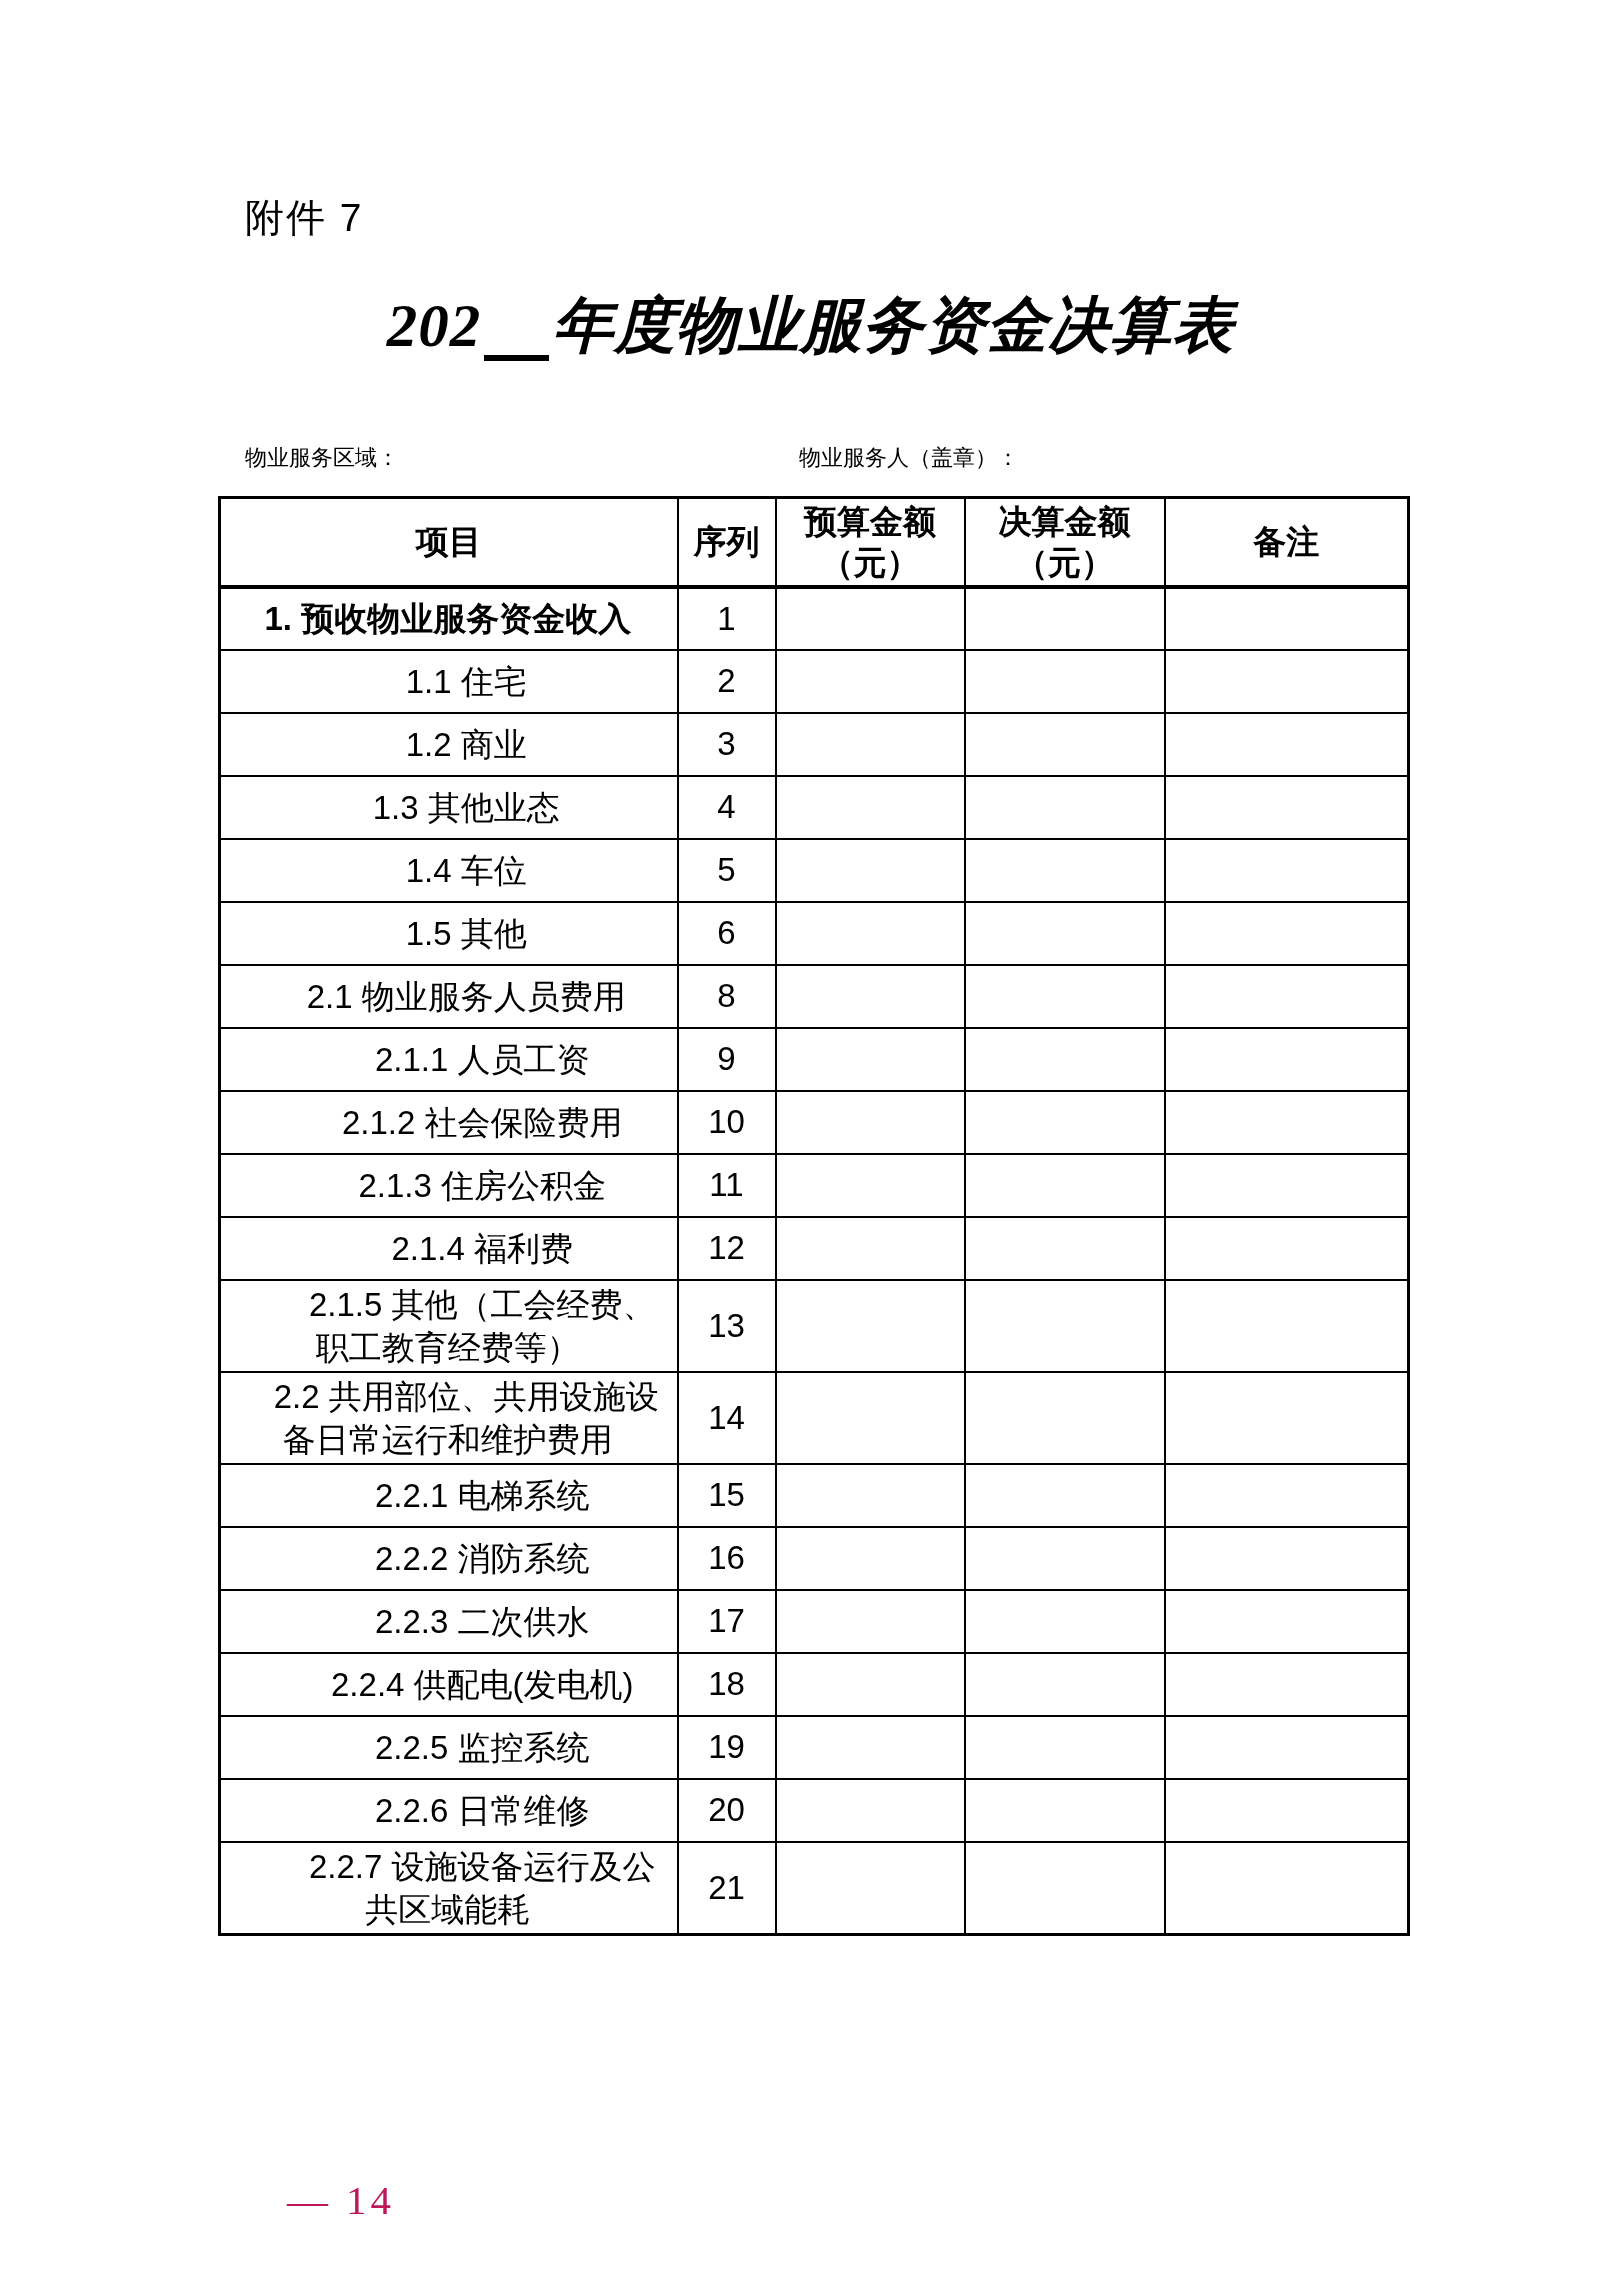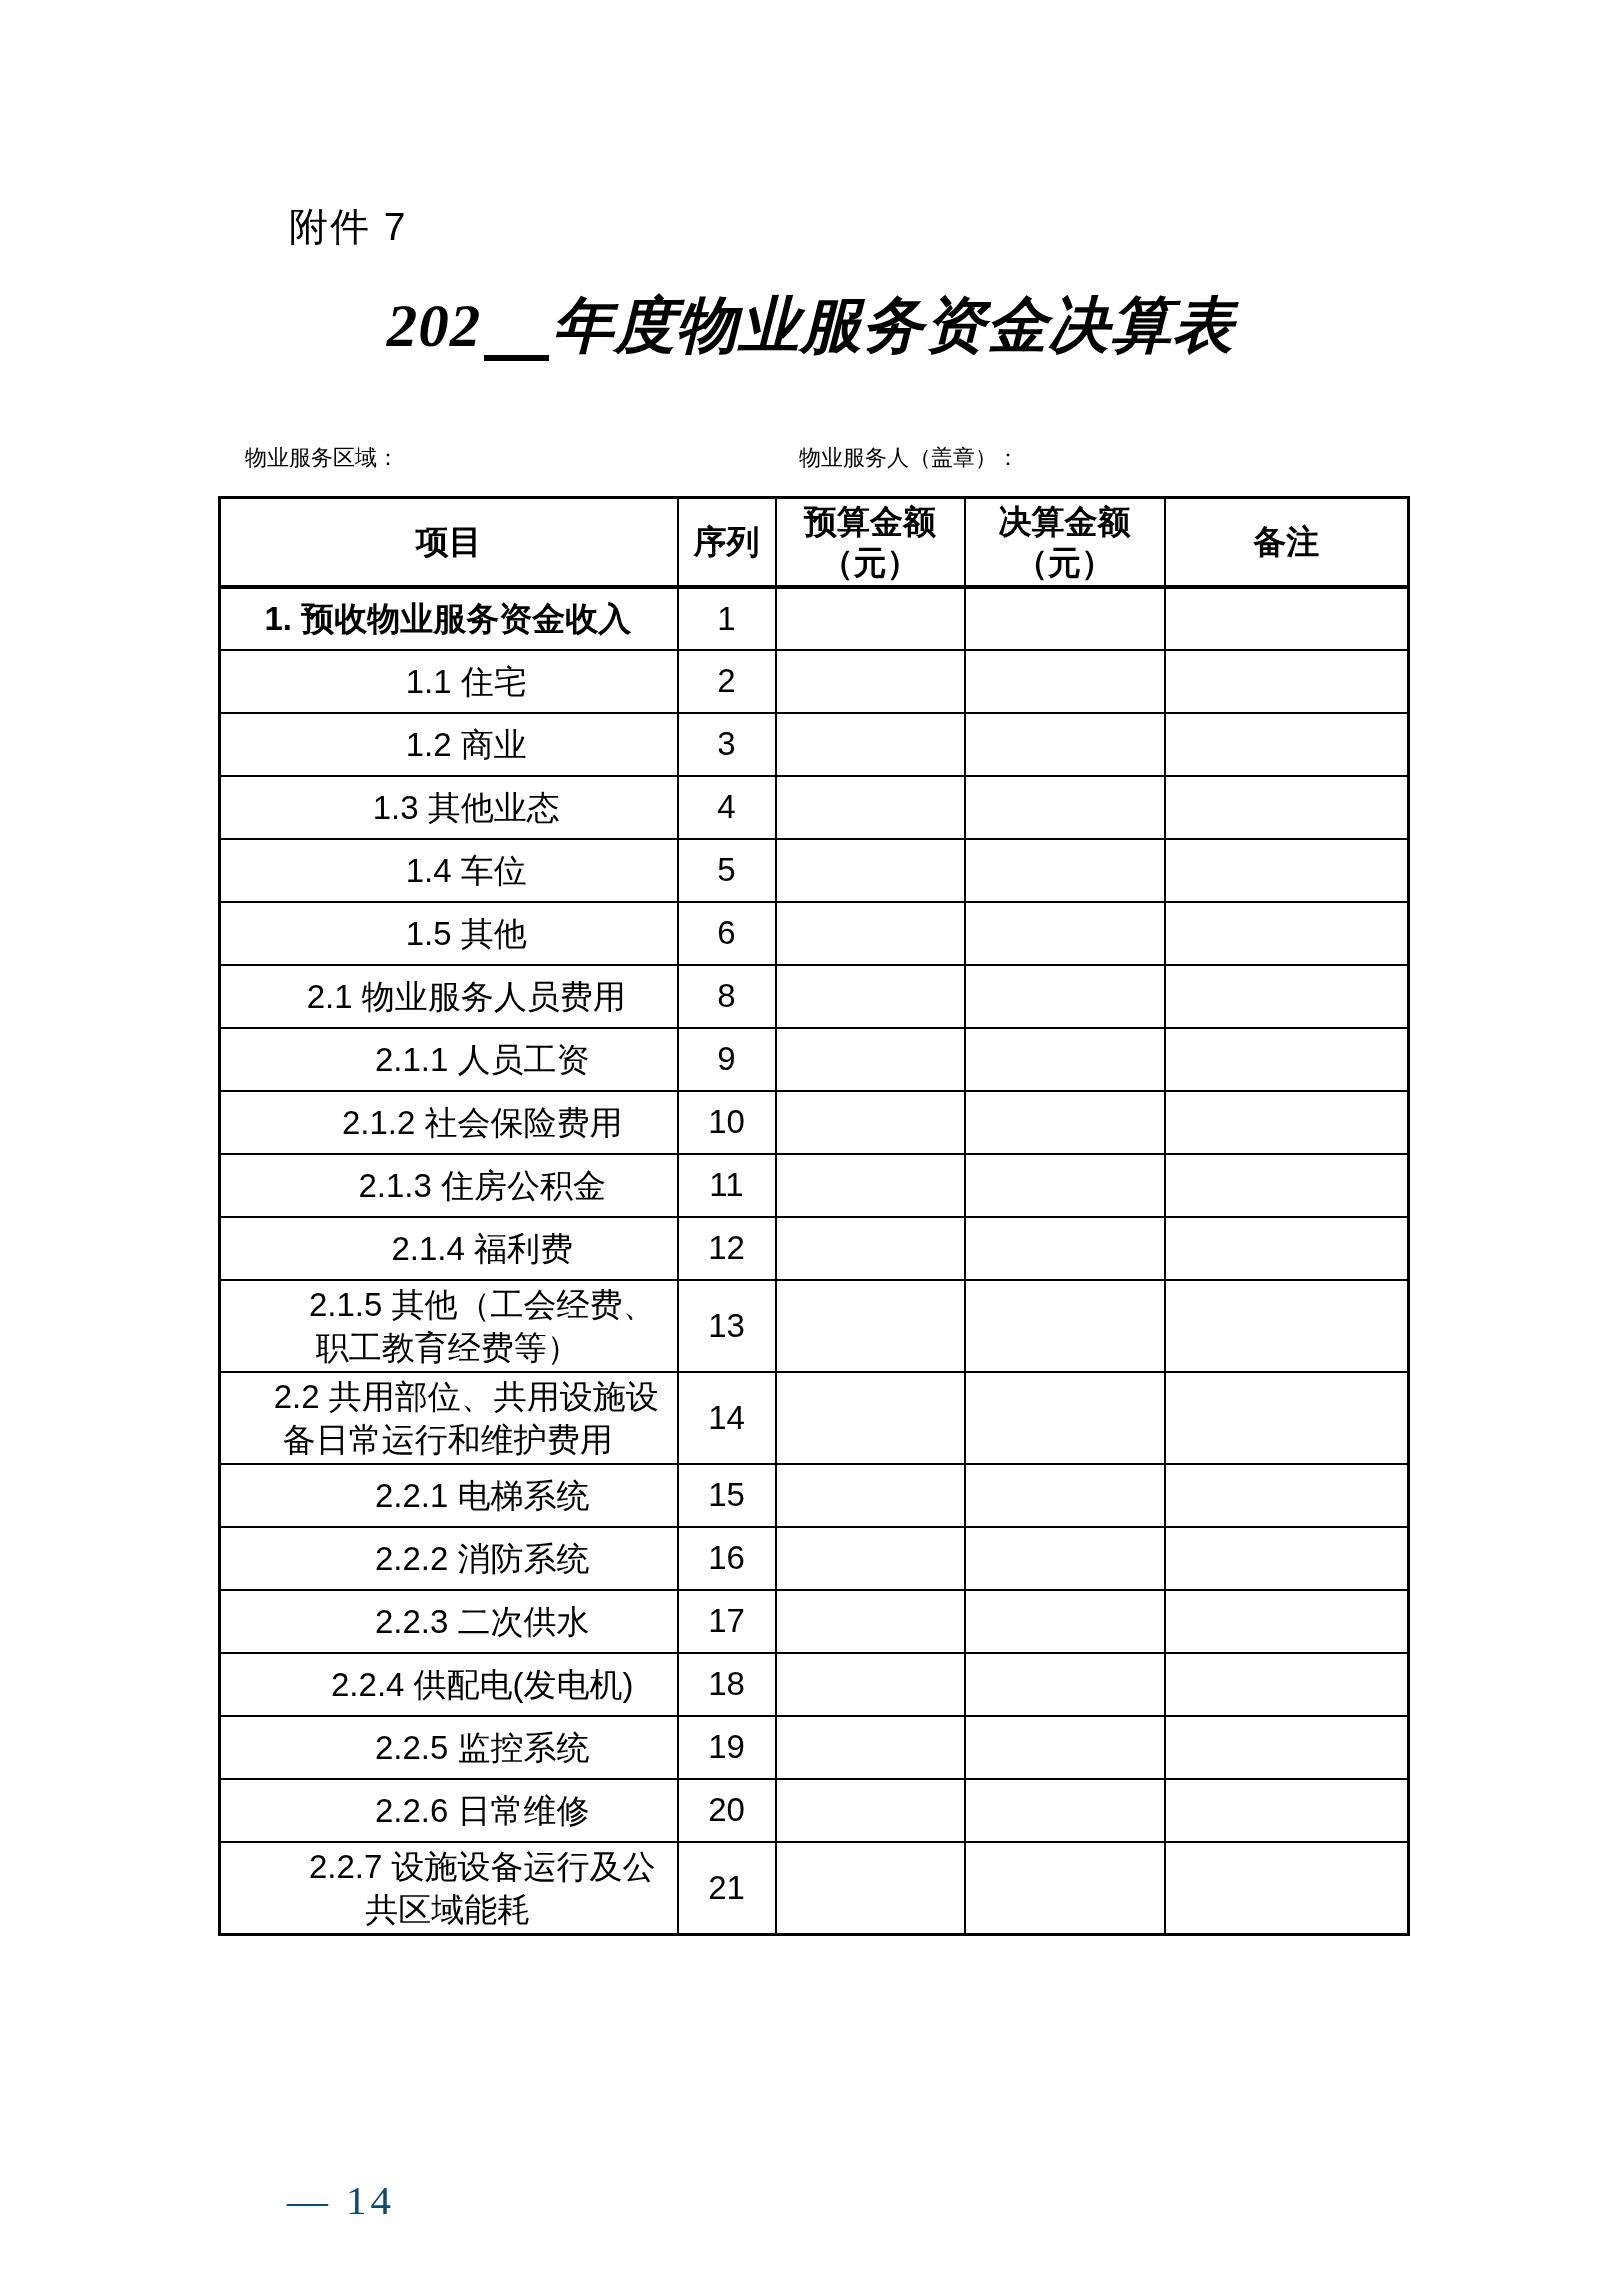--- a/index.html
+++ b/index.html
@@ -5,22 +5,22 @@
   html,body { margin:0; padding:0; background:#ffffff; }
   .page {
     position:relative;
     width:1621px; height:2293px;
     background:#ffffff;
     color:#000;
     font-family:"Liberation Sans","DejaVu Sans",sans-serif;
     overflow:hidden;
   }
   .attachment {
-    position:absolute; left:245px; top:200px;
-    font-size:39px; letter-spacing:2px;margin-left:44px;
+    position:absolute; left:245px; top:191px;
+    font-size:39px; letter-spacing:2px;
   }
   .doc-title {
     position:absolute; left:0; right:0; top:287px;
     text-align:center;
     font-family:"Liberation Serif","DejaVu Serif",serif;
     font-weight:bold;
     font-size:61px;
     letter-spacing:1px;
     line-height:78px;
     white-space:nowrap;
@@ -73,21 +73,21 @@
   td.item.lvl-2 { text-indent:37px; }
   td.item.lvl-3 { text-indent:69px; }
   td.item.bold  { font-weight:bold; }
   td.seq { text-align:center; vertical-align:middle; padding:0; }
   td.blank-cell { padding:0; }
 
   .page-number {
     position:absolute; left:287px; top:2176px;
     font-family:"Liberation Serif","DejaVu Serif",serif;
     font-size:41px;
-    color:#0c4a6e;
+    color:#be185d;
     letter-spacing:3.9px;
   }
 </style>
 </head>
 <body>
 
 <div class="page">
 
   <div class="attachment">附件 7</div>
 

